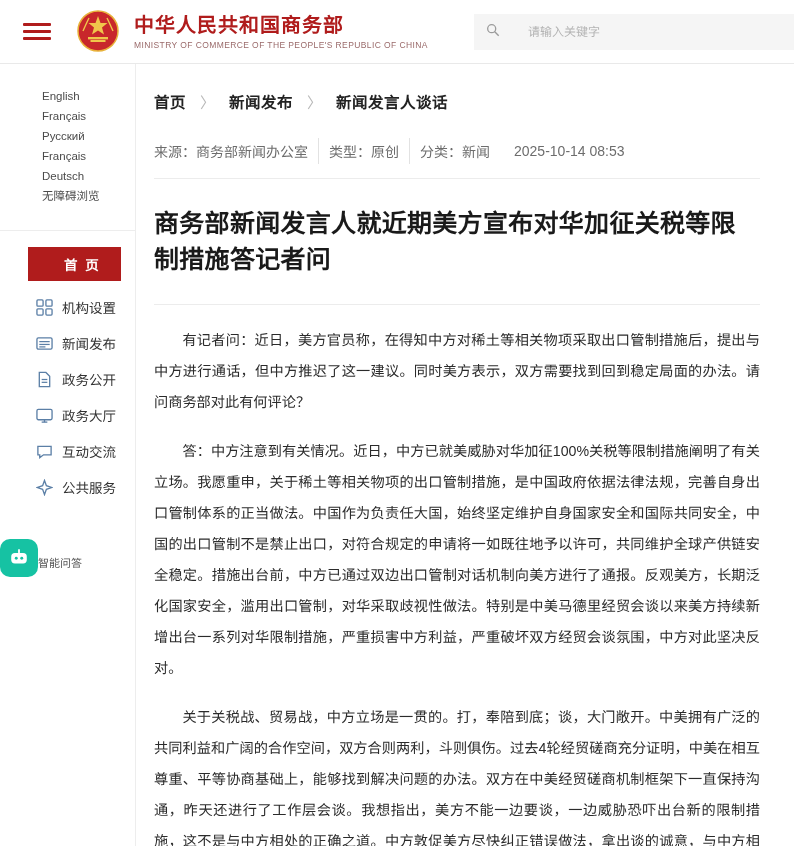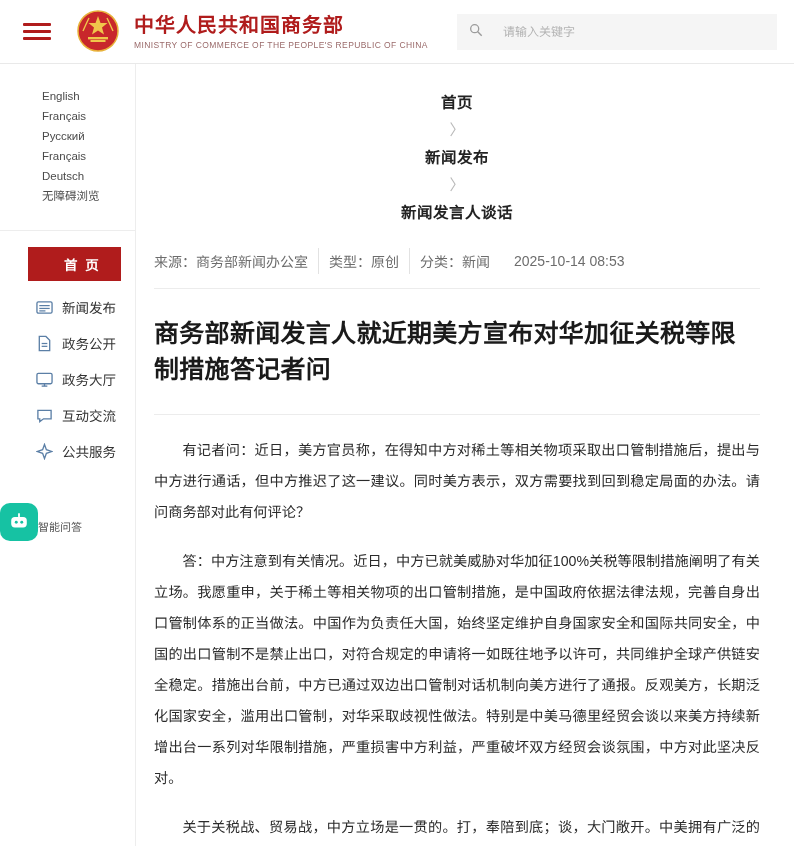--- a/index.html
+++ b/index.html
@@ -61,23 +61,23 @@
   }
 
   .search-box {
     margin-left: auto;
     width: 320px;
     height: 36px;
     background: #f5f5f5;
     display: flex;
     align-items: center;
     padding: 0 12px;
-    gap: 18px;
+    gap: 26px;
     align-self: center;
-    margin-right: 17px;
+    margin-right: 0;
   }
   .search-box .sicon { color: #9b9b9b; font-size: 14px; }
   .search-box input {
     border: none; outline: none; background: transparent;
     font-size: 12px; color: #333; width: 100%;
     font-family: "Liberation Sans", sans-serif;
   }
   .search-box input::placeholder { color: #b3b3b3; }
 
   
@@ -136,22 +136,21 @@
   }
   .assistant .label { font-size: 11px; color: #555; margin-top: 7px; }
 
   
   .main { flex: 1; padding: 26px 34px 40px 18px; min-width: 0; }
 
   .breadcrumb {
     display: flex; align-items: center;
     font-size: 15.5px; font-weight: bold;
     color: #222;
-    gap: 6px;
-    flex-direction: column;
+    gap: 14px;
   }
   .breadcrumb .chev { color: #b9b9b9; font-weight: normal; font-size: 15px; }
   .breadcrumb a { color: #222; text-decoration: none; }
   .breadcrumb .crumb { letter-spacing: .5px; }
 
   .meta {
     margin-top: 26px;
     display: flex; align-items: center; gap: 0;
     font-size: 14px; color: #6d6d6d;
     flex-wrap: wrap;
@@ -249,20 +248,31 @@
     </div>
 
     <div class="lang-sep"></div>
 
     <nav class="nav">
 
       <div class="nav-item active">
         <span>首 页</span>
       </div>
 
+      <div class="nav-item">
+        <span class="nav-icon">
+          <svg width="17" height="17" viewBox="0 0 18 18">
+            <rect x="1" y="1" width="6.5" height="6.5" rx="1" fill="none" stroke="#5b7fa6" stroke-width="1.4"></rect>
+            <rect x="10.5" y="1" width="6.5" height="6.5" rx="1" fill="none" stroke="#5b7fa6" stroke-width="1.4"></rect>
+            <rect x="1" y="10.5" width="6.5" height="6.5" rx="1" fill="none" stroke="#5b7fa6" stroke-width="1.4"></rect>
+            <rect x="10.5" y="10.5" width="6.5" height="6.5" rx="1" fill="none" stroke="#5b7fa6" stroke-width="1.4"></rect>
+          </svg>
+        </span>
+        <span>机构设置</span>
+      </div>
 
       <div class="nav-item">
         <span class="nav-icon">
           <svg width="17" height="17" viewBox="0 0 18 18">
             <rect x="1" y="3" width="16" height="12" rx="1.5" fill="none" stroke="#5b7fa6" stroke-width="1.4"></rect>
             <line x1="3.5" y1="7" x2="14.5" y2="7" stroke="#5b7fa6" stroke-width="1.3"></line>
             <line x1="3.5" y1="10" x2="14.5" y2="10" stroke="#5b7fa6" stroke-width="1.3"></line>
             <line x1="3.5" y1="12.6" x2="10" y2="12.6" stroke="#5b7fa6" stroke-width="1.3"></line>
           </svg>
         </span>

